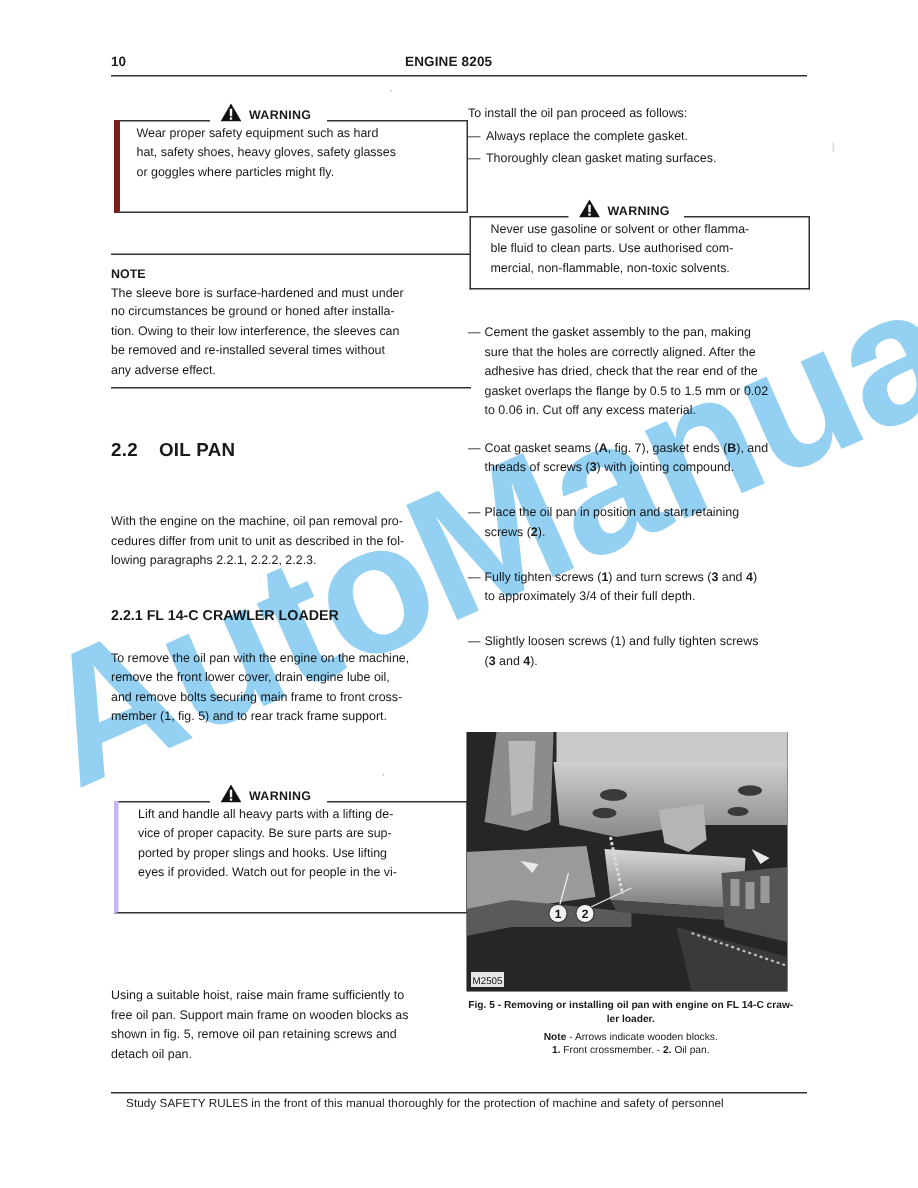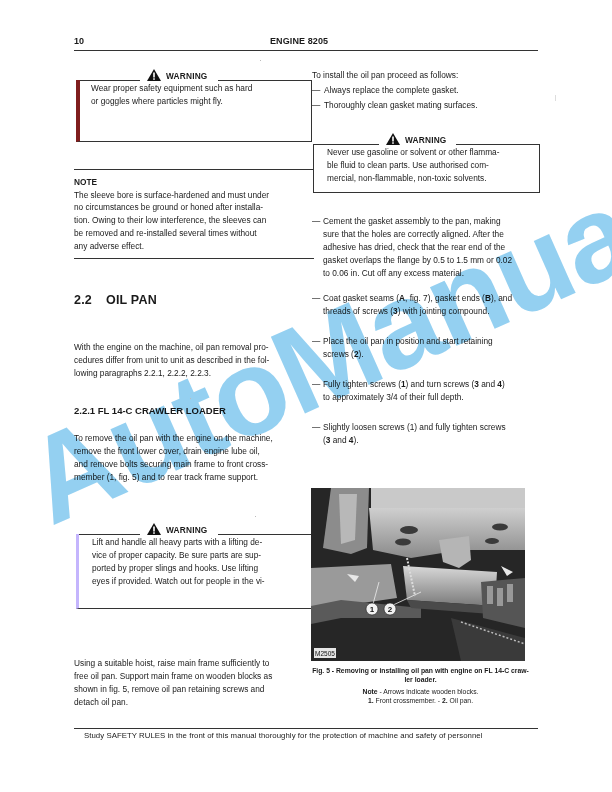--- a/index.html
+++ b/index.html
@@ -171,20 +171,21 @@
   <div class="warn-line" style="left:0; width:64px;"></div>
   <svg class="warn-icon" style="left:71px;" viewBox="0 0 14 12">
     <polygon points="7,0 14,12 0,12" fill="#111"></polygon>
     <rect x="6.2" y="3.5" width="1.6" height="5" fill="#fff"></rect>
     <rect x="6.2" y="9.3" width="1.6" height="1.5" fill="#fff"></rect>
   </svg>
   <span class="warn-label" style="left:90px;">WARNING</span>
   <div class="warn-line" style="left:142px; right:0;"></div>
   <div class="warn-box" style="height:62px; border-left:4px solid #7f1d1d; border-right:1px solid #333; padding-left:11px; padding-top:2px;">
     <div>Wear proper safety equipment such as hard</div>
+    <div>hat, safety shoes, heavy gloves, safety glasses</div>
     <div>or goggles where particles might fly.</div>
   </div>
 </div>
 
 <div class="note-block">
   <div class="note-title">NOTE</div>
   <div>The sleeve bore is surface-hardened and must under</div>
   <div>no circumstances be ground or honed after installa-</div>
   <div>tion.  Owing to their low interference, the sleeves can</div>
   <div>be removed and re-installed several times without</div>

